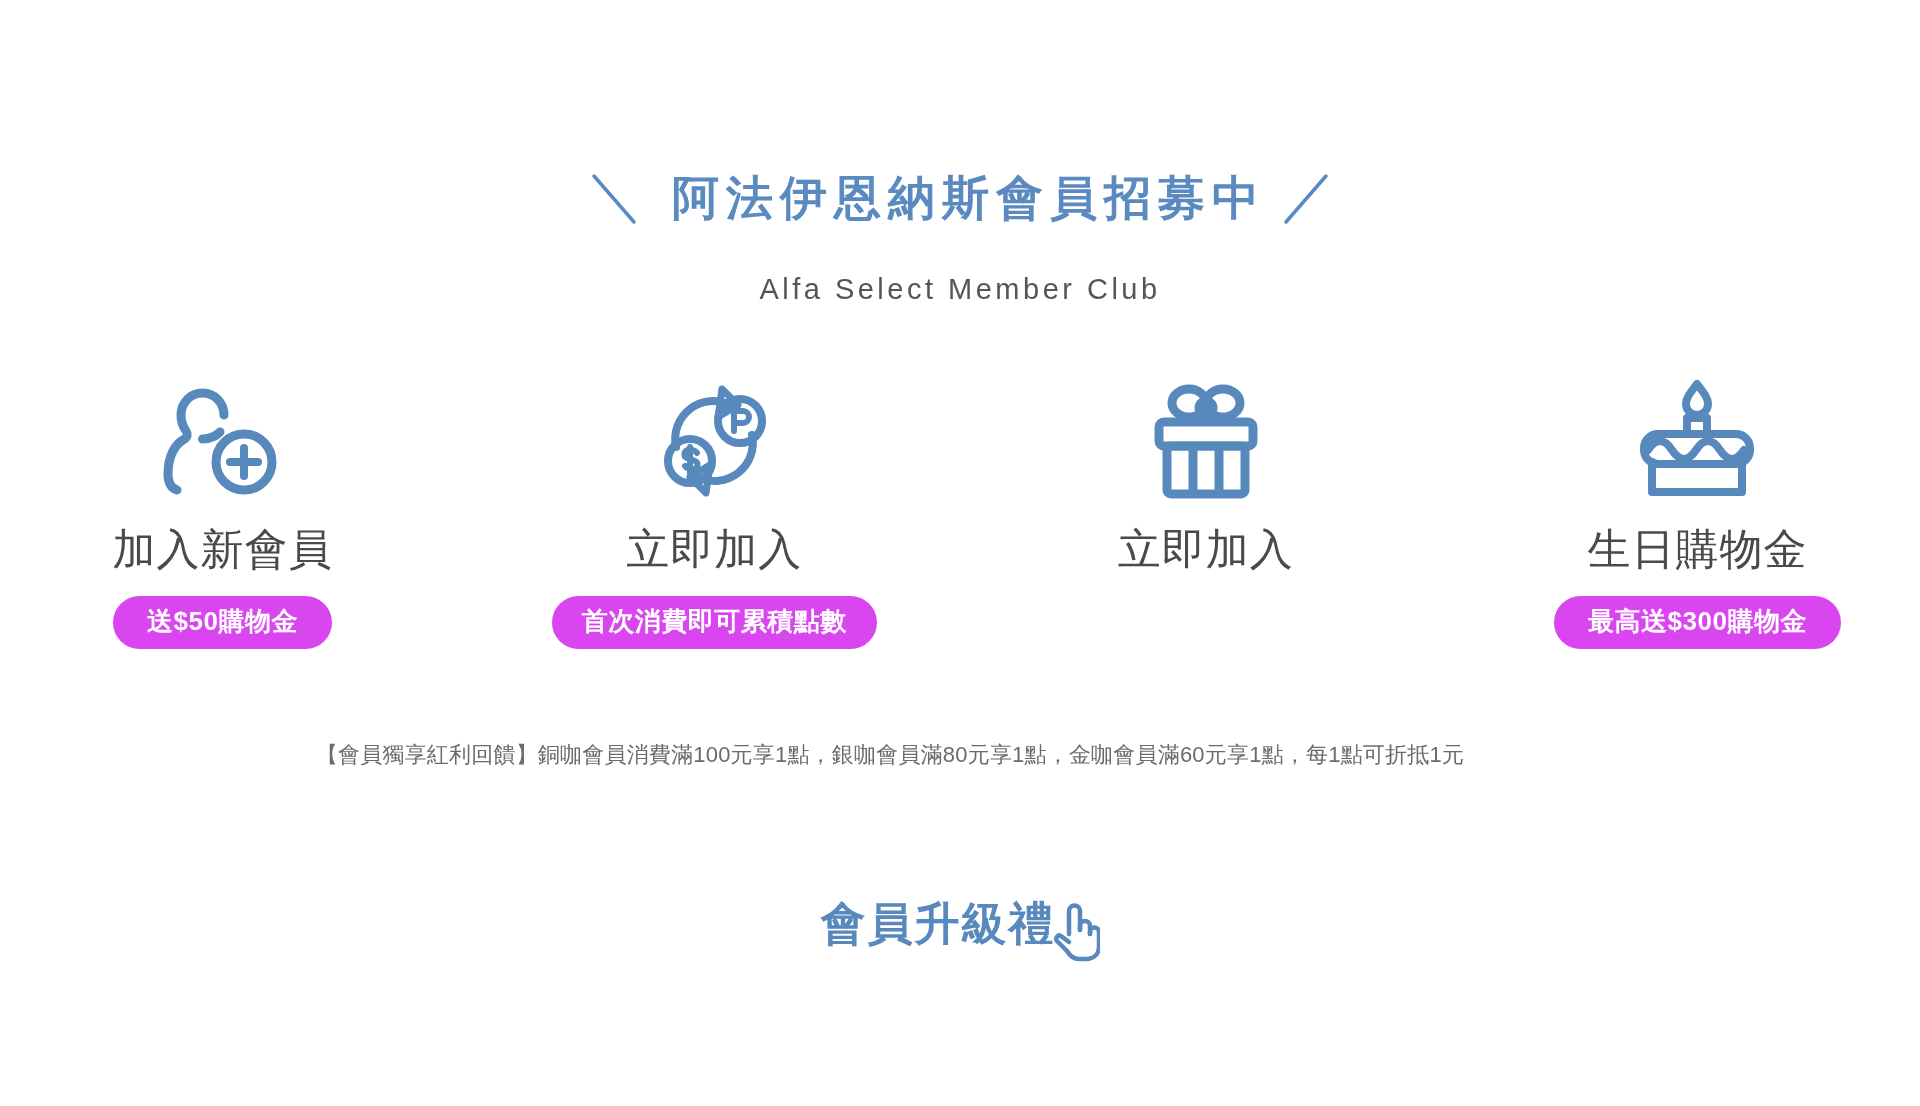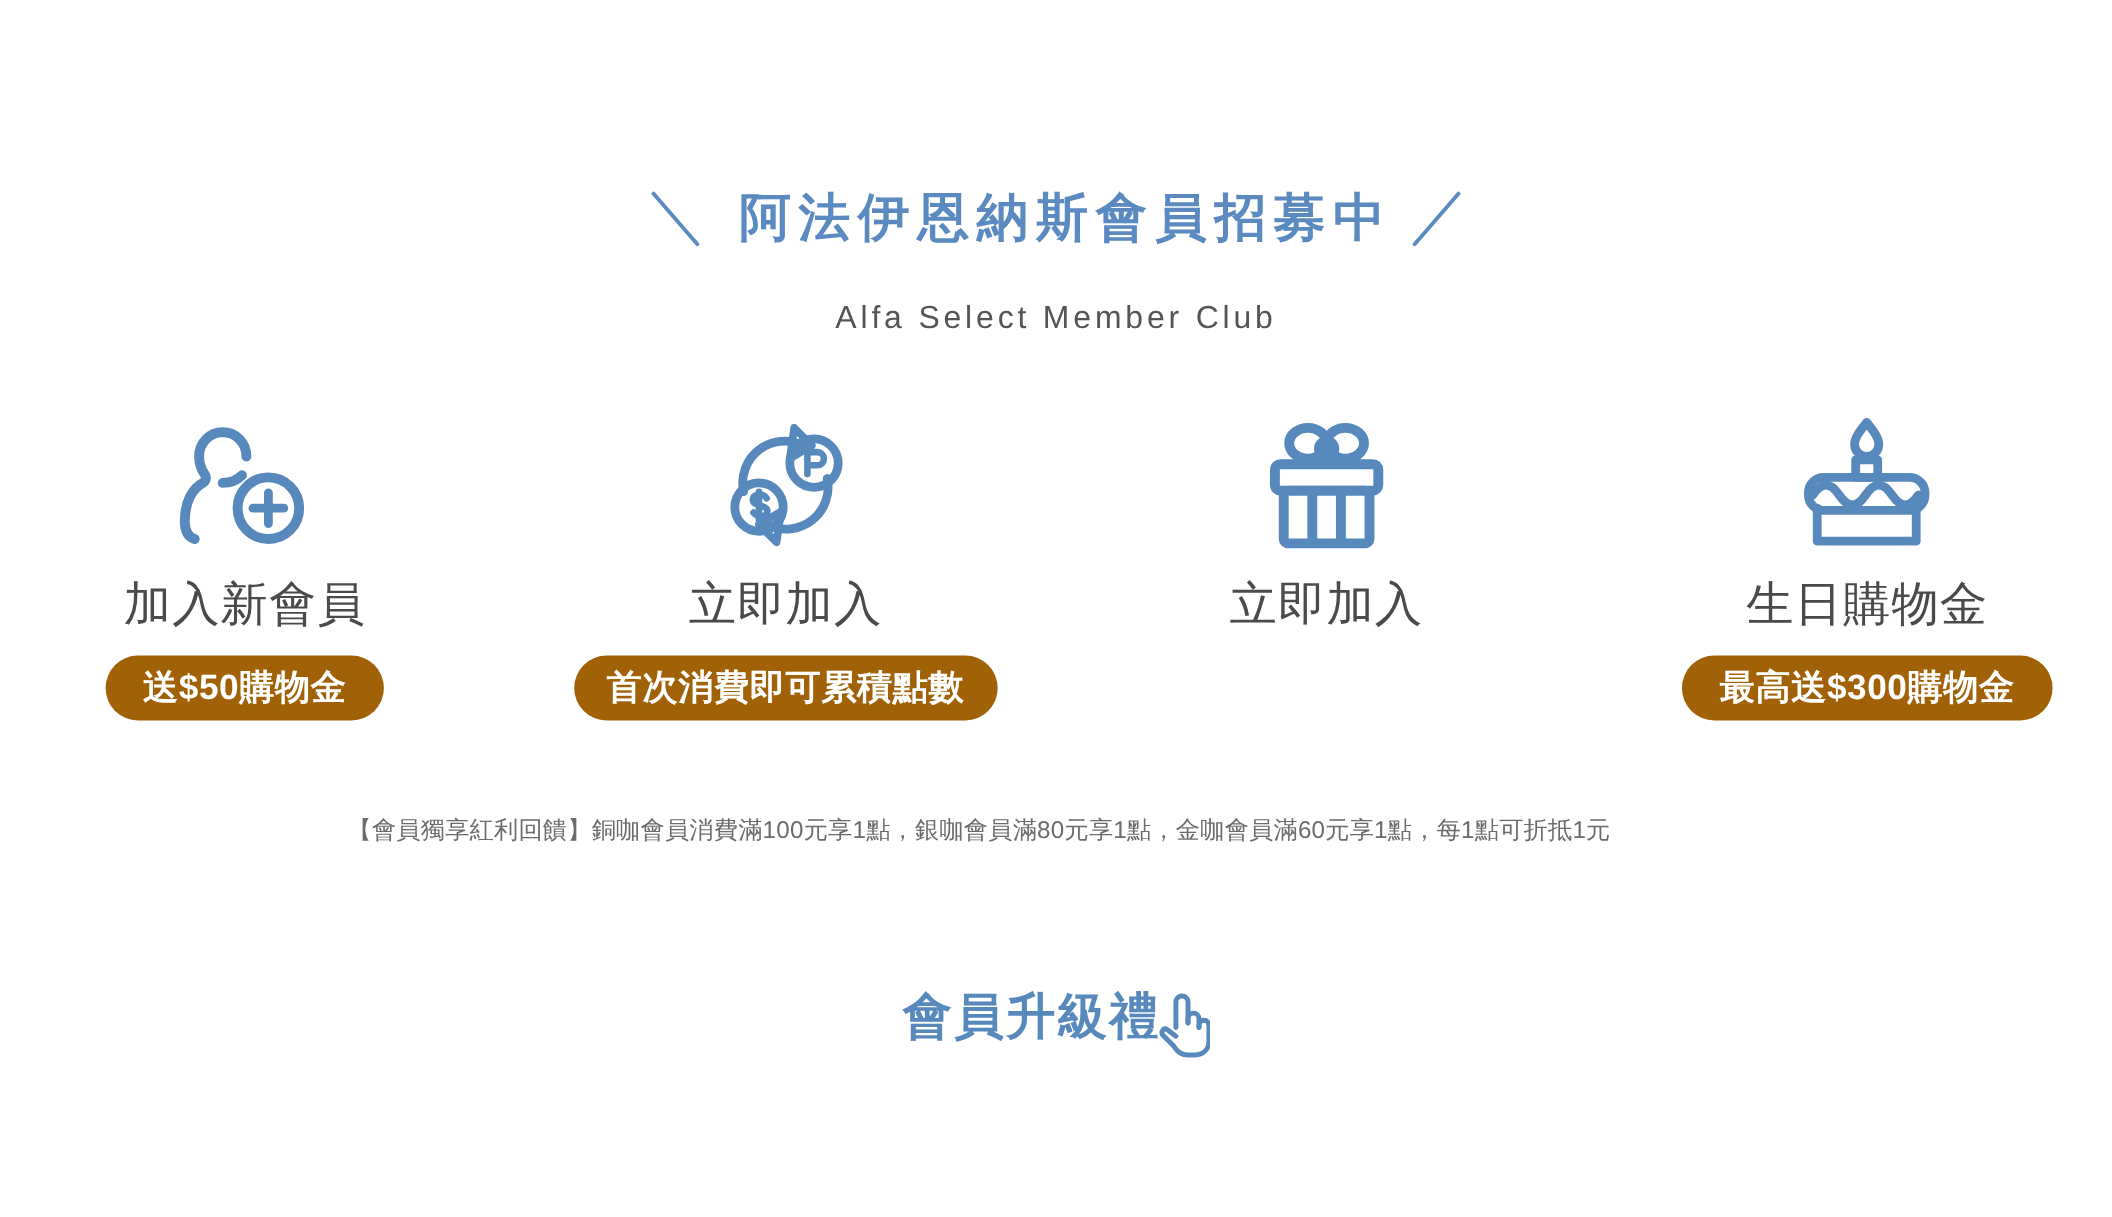--- a/index.html
+++ b/index.html
@@ -87,24 +87,24 @@
   .feature-title {
     margin-top: 18px;
     font-size: 43px;
     color: #4A4A4A;
     font-weight: 300;
     letter-spacing: 1px;
     white-space: nowrap;
   }
   .feature-pill {
     margin-top: 17px;
-    background: #a16207;
+    background: #d946ef;
     color: #ffffff;
     border-radius: 40px;
-    font-size: 32px;
+    font-size: 26px;
     font-weight: bold;
     letter-spacing: 0.5px;
     padding: 11px 34px 13px 34px;
     white-space: nowrap;
     line-height: 1.1;
   }
   .feature-pill.wide { padding-left: 30px; padding-right: 30px; }
 
   
   .disclaimer {

